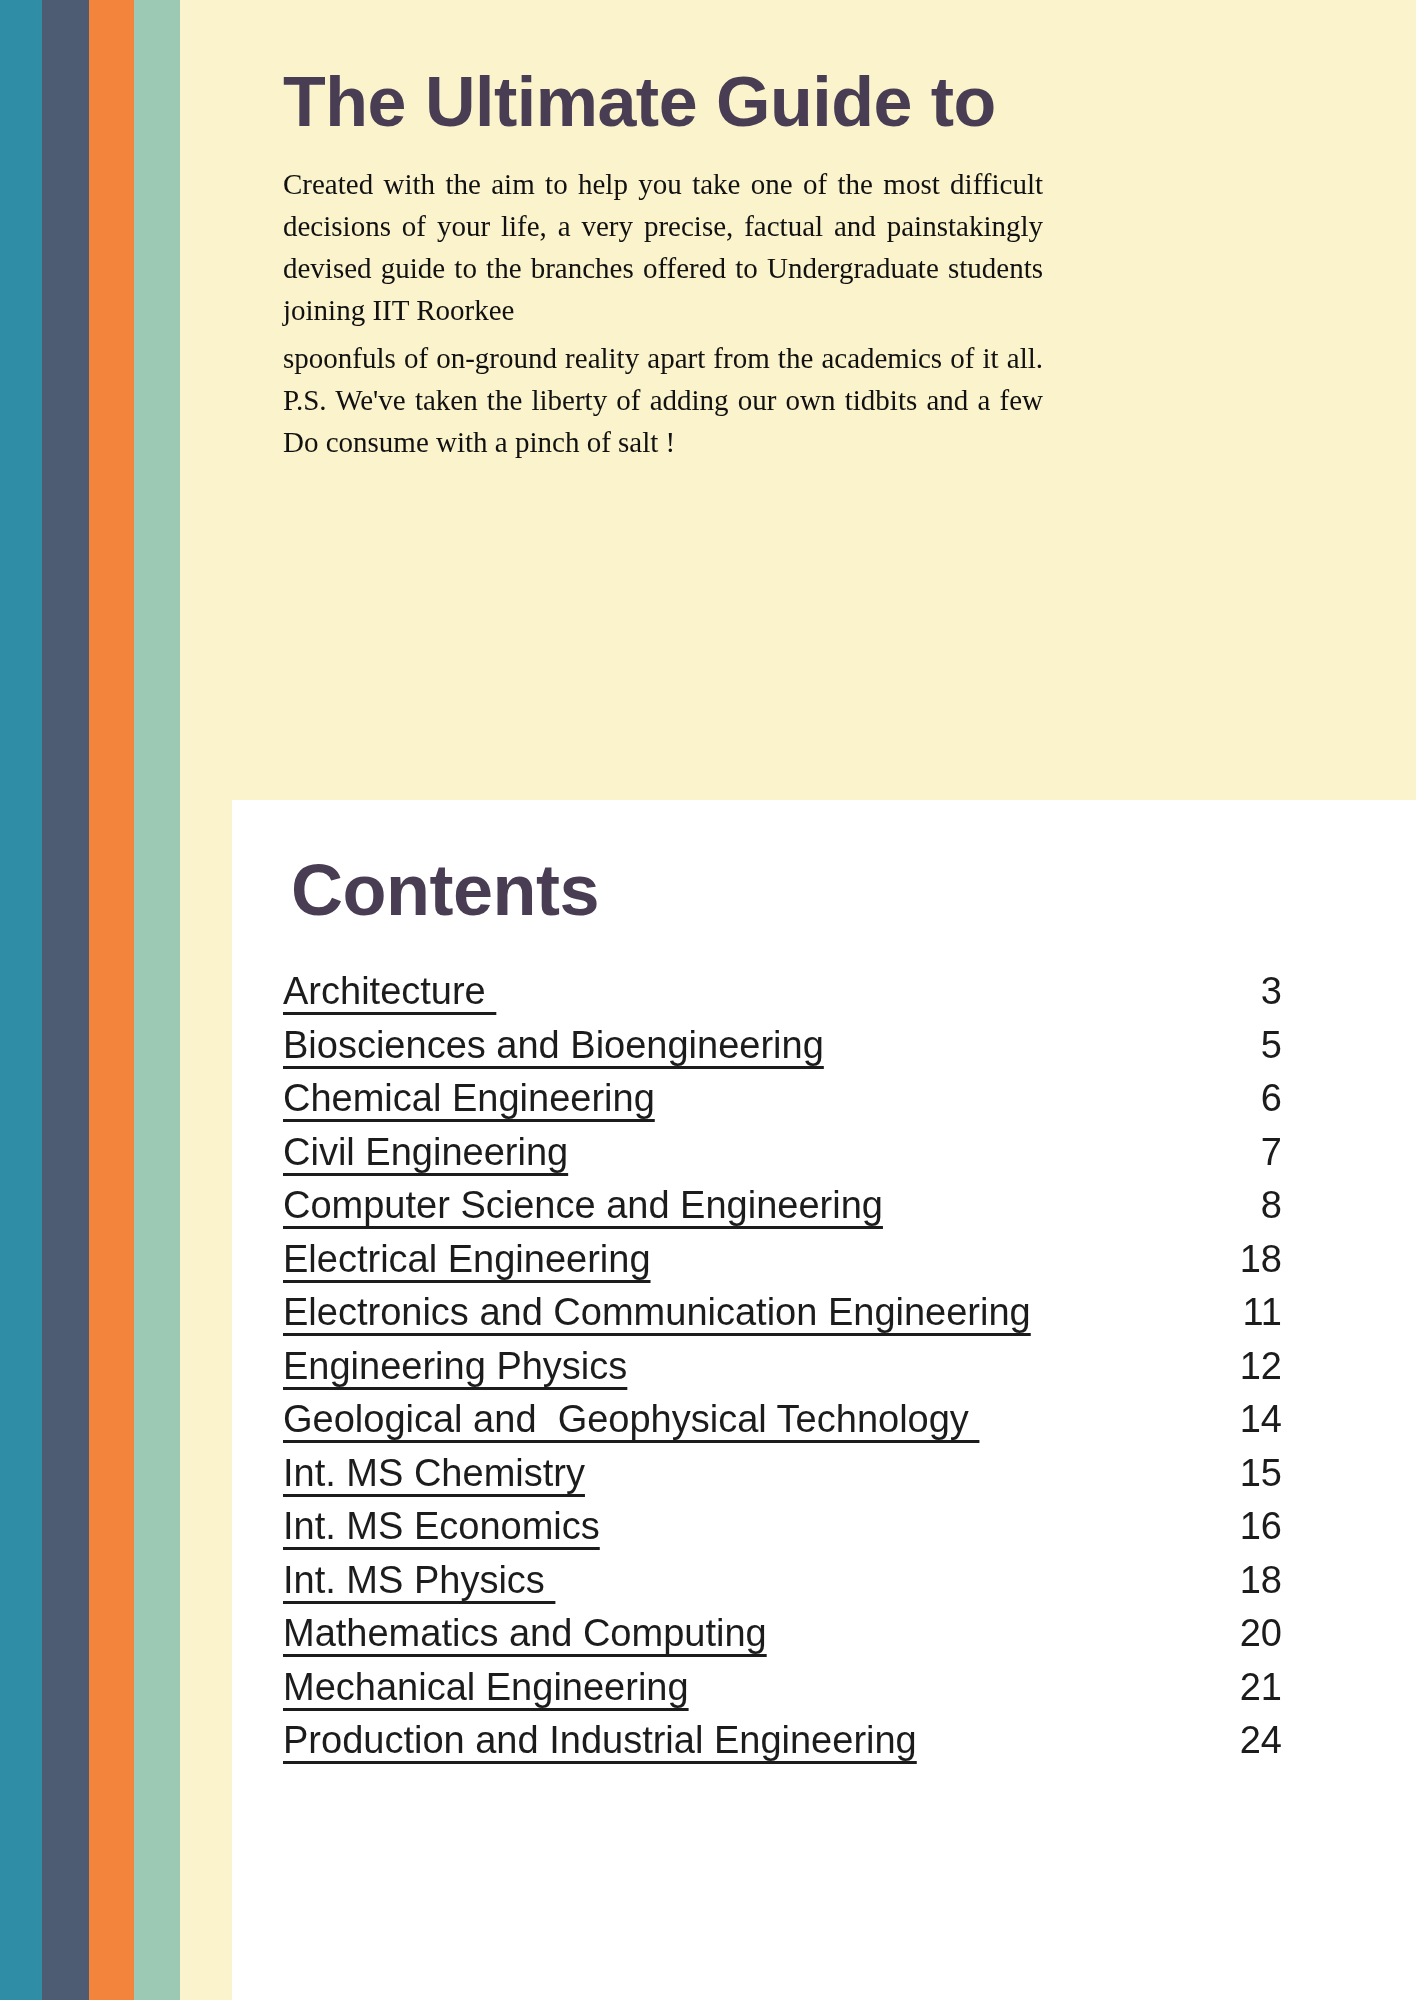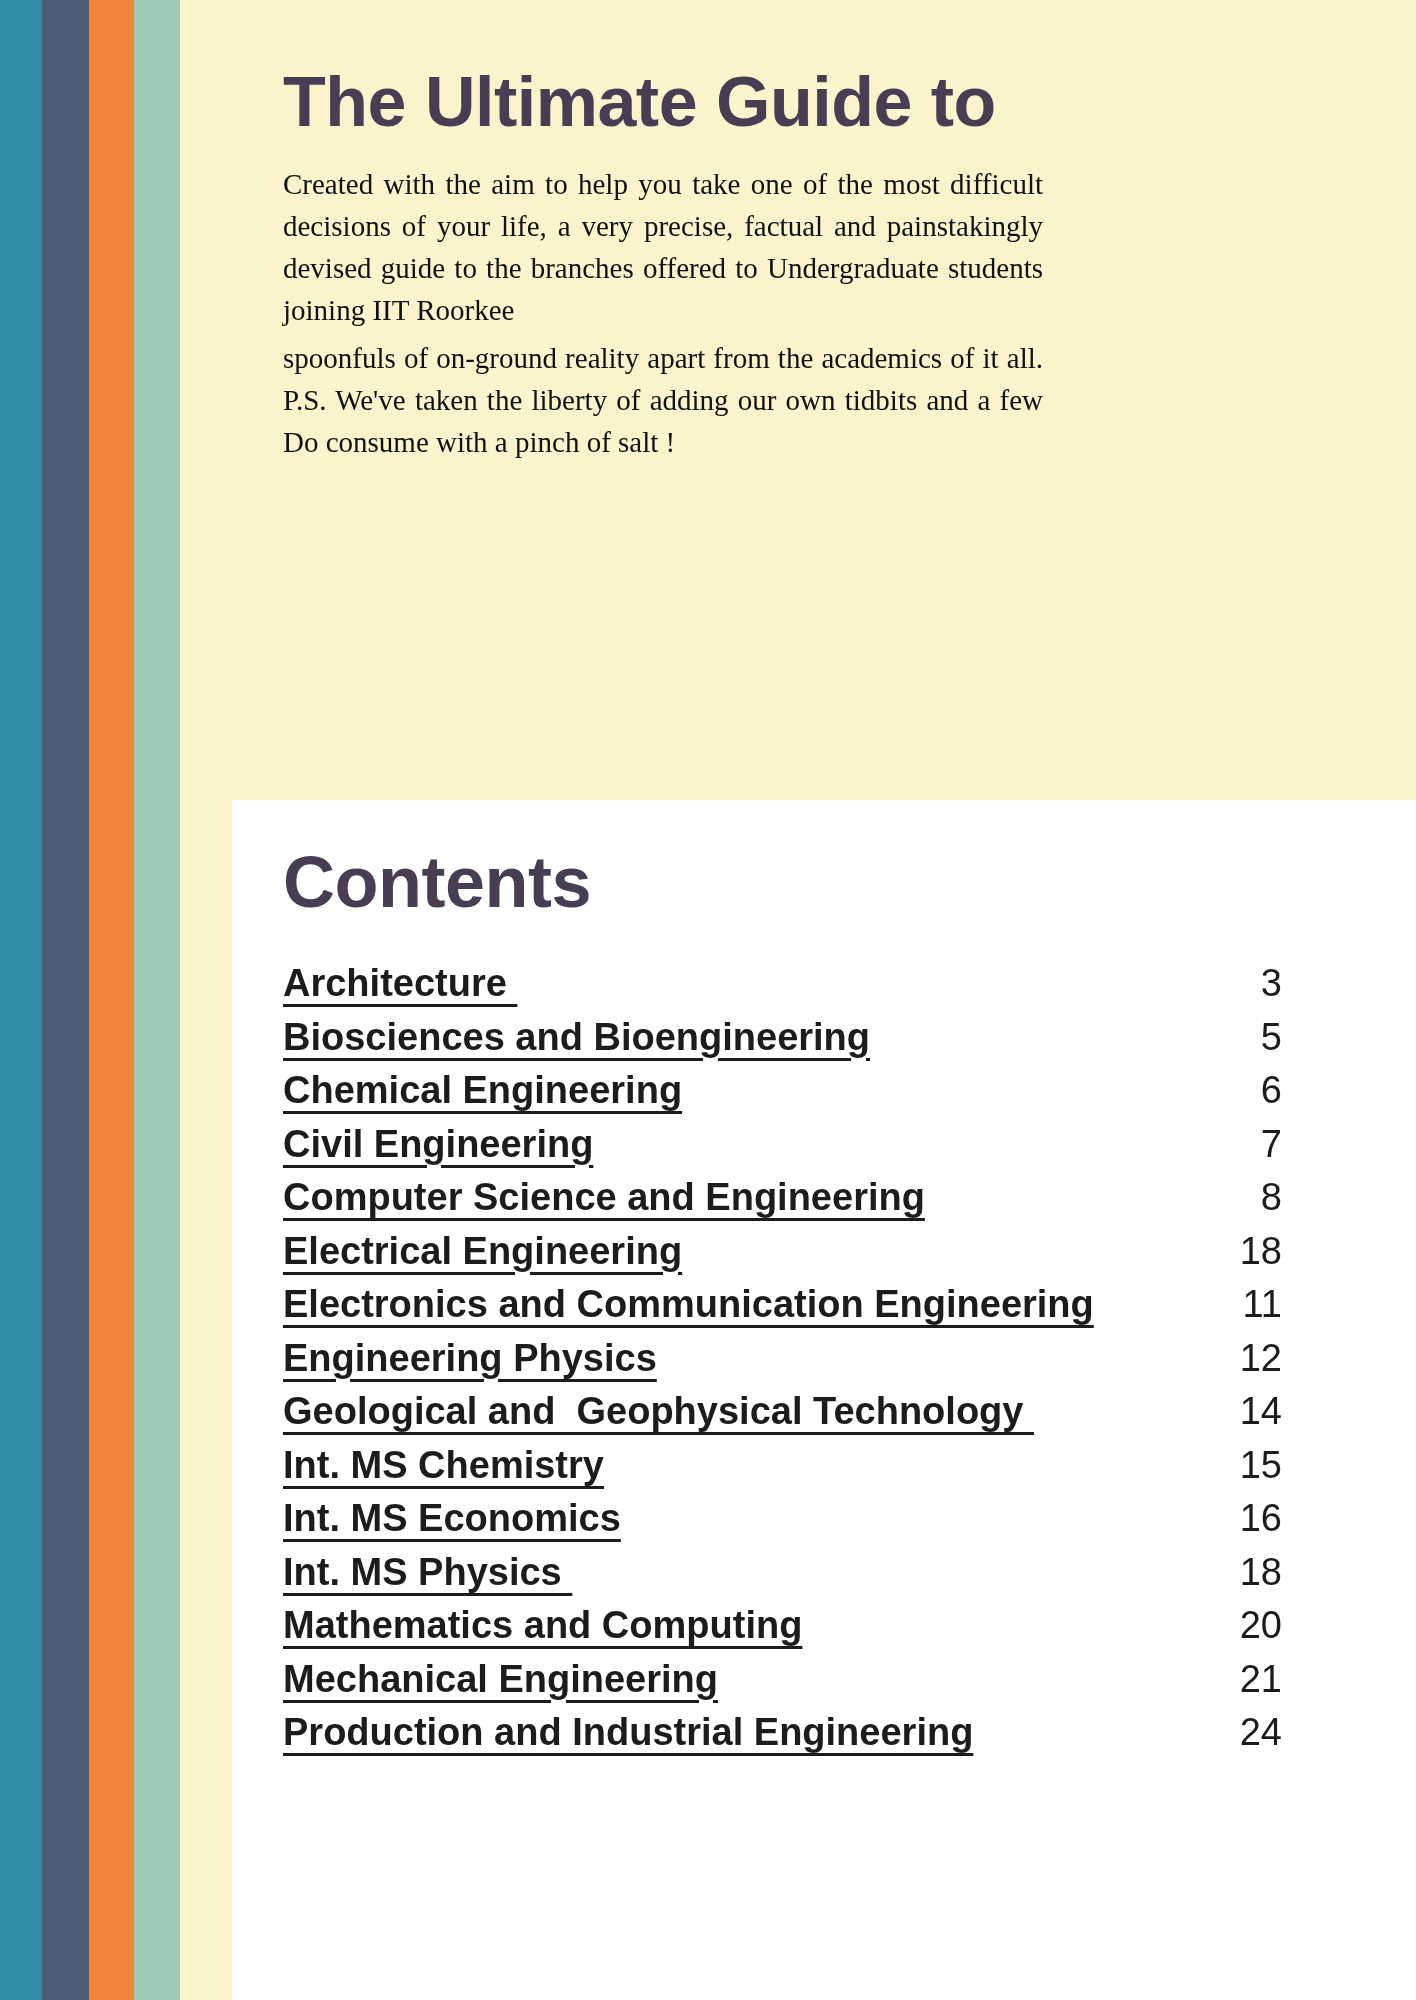--- a/index.html
+++ b/index.html
@@ -51,39 +51,39 @@
   .pline.last { text-align-last: left; }
   .para-ps { margin-top: 6px; }
 
   .panel {
     position: absolute; left: 232px; top: 800px; right: 0; bottom: 0;
     background: var(--panel-white);
     padding: 46px 0 0 51px;
     box-sizing: border-box;
   }
   .contents-heading {
-    margin: 0;
+    margin: 8px;
     font-weight: 700;
     font-size: 72px;
     line-height: 72px;
     letter-spacing: -0.5px;
     color: var(--heading-purple);
   }
   .toc {
     margin-top: 44px;
     width: 999px;
   }
   .toc-row {
     display: flex;
     justify-content: space-between;
     align-items: baseline;
     height: 53.5px;
   }
   .toc-link {
-    font-weight: 700;
+    font-weight: 400;
     font-size: 38px;
     color: #1c1c1c;
     text-decoration: underline;
     text-decoration-thickness: 3px;
     text-underline-offset: 8px;
     white-space: pre;
     cursor: pointer;
   }
   .toc-num {
     font-weight: 300;

